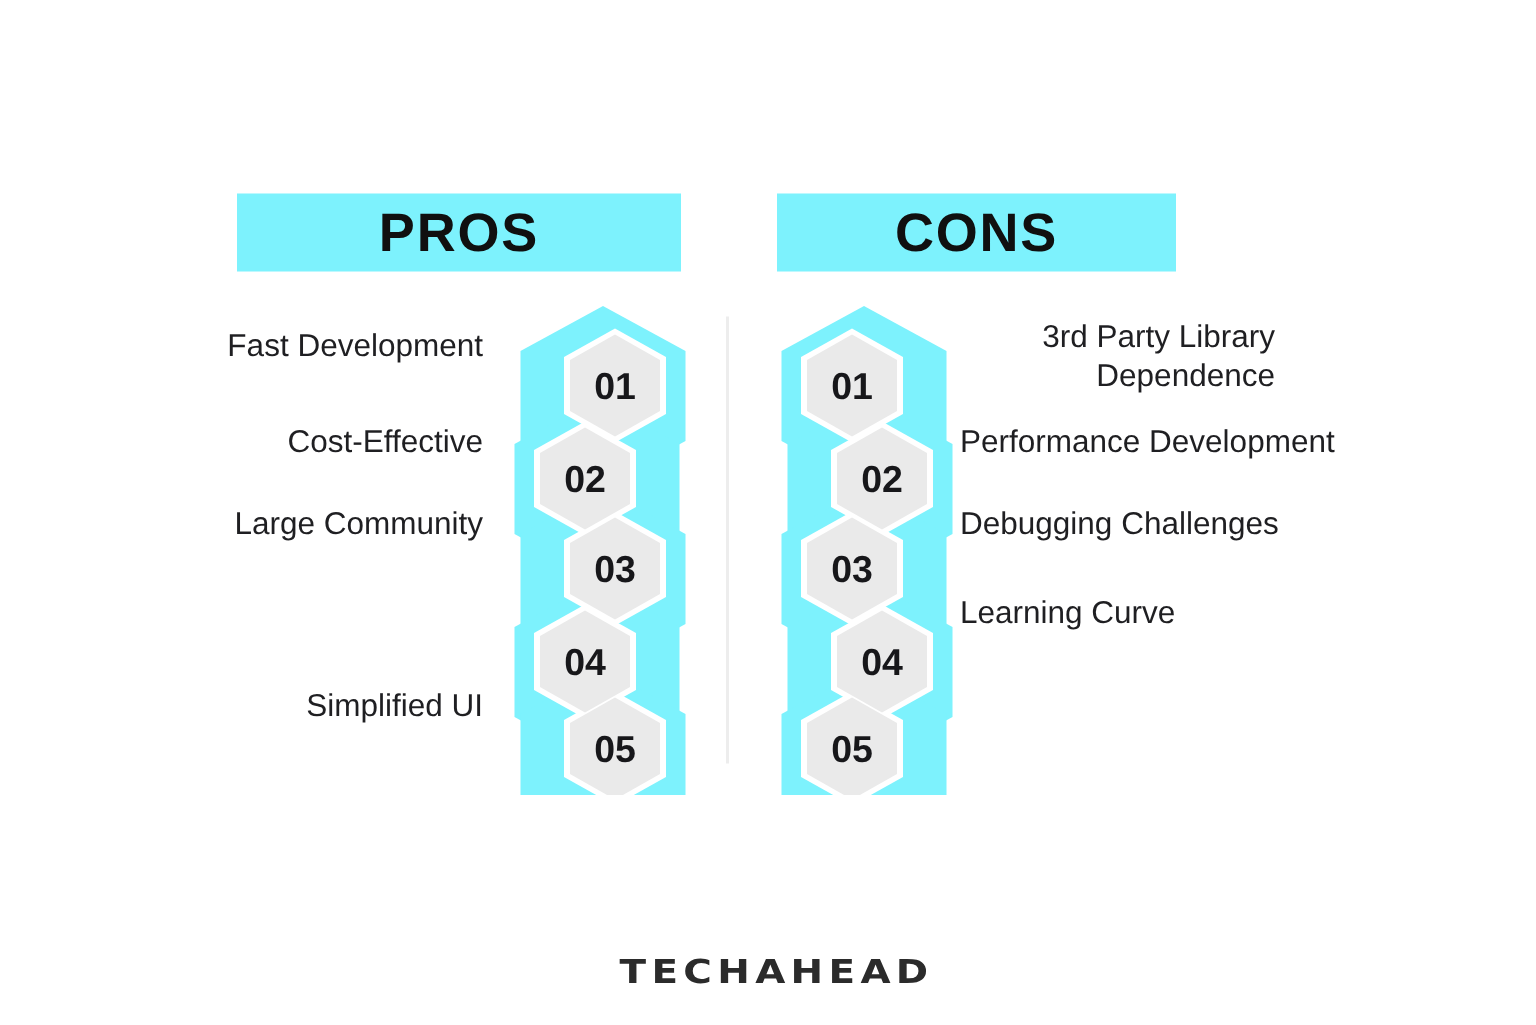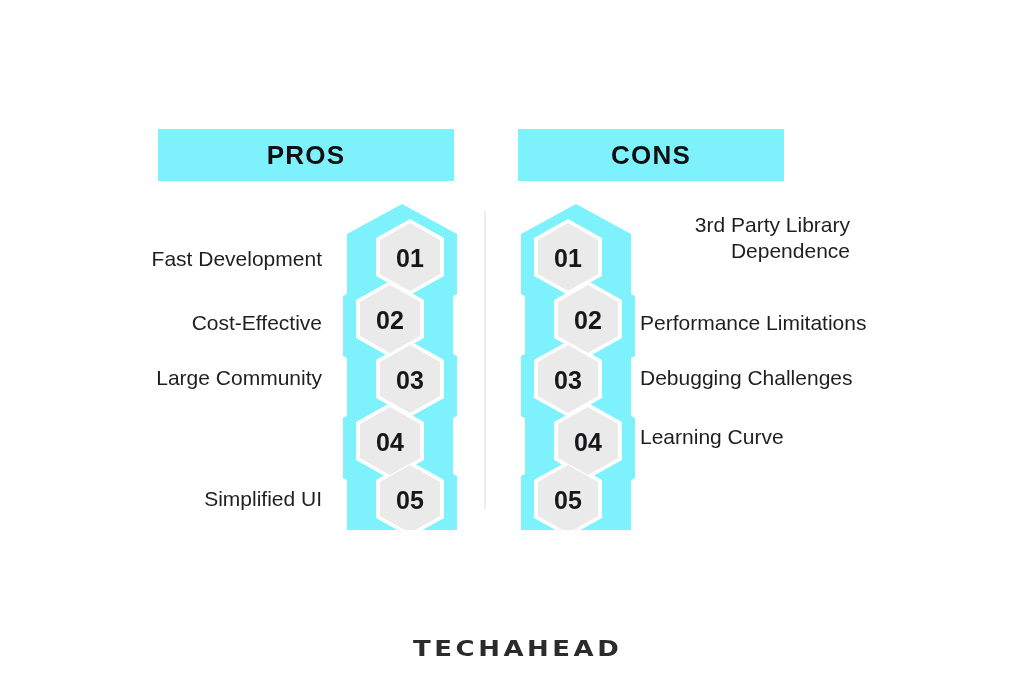--- a/index.html
+++ b/index.html
@@ -23,21 +23,21 @@
   
   .header-bar {
     position: absolute;
     height: 52px;
     background: #7df2fd;
     display: flex;
     align-items: center;
     justify-content: center;
   }
   .header-bar .header-label {
-    font-size: 26px;
+    font-size: 36px;
     font-weight: bold;
     color: #101010;
     letter-spacing: 1.2px;
   }
   #pros-header { left: 158px; top: 129px; width: 296px; }
   #cons-header { left: 518px; top: 129px; width: 266px; }
 
   
   #center-divider {
     position: absolute;
@@ -83,21 +83,21 @@
     position: absolute;
     top: 0;
     height: 330px;
   }
   #pros-column .items { left: 0;   right: 148px; }
   #cons-column .items { left: 132px; right: 0; }
 
   .item-row {
     position: absolute;
     display: flex;
-    align-items: flex-end;
+    align-items: flex-start;
     height: 54px;
     font-size: 21px;
     color: #1f1f22;
     line-height: 1.22;
   }
   #pros-column .item-row { right: 0; justify-content: flex-end; text-align: right; }
   #cons-column .item-row { left: 0;  justify-content: flex-start; text-align: left; }
 
   .item-row.r0 { top: 18px;  }
   .item-row.r1 { top: 82px;  }
@@ -228,21 +228,21 @@
         <text class="hex-num" x="80" y="242">04</text>
         <text class="hex-num" x="60" y="300">05</text>
       </svg>
     </div>
 
     <div class="items">
       <div class="item-row r0">
         <span class="item-label">3rd Party Library Dependence</span>
       </div>
       <div class="item-row r1">
-        <span class="item-label">Performance Limitations</span>
+        <span class="item-label">Performance Development</span>
       </div>
       <div class="item-row r2">
         <span class="item-label">Debugging Challenges</span>
       </div>
       <div class="item-row r3">
         <span class="item-label">Learning Curve</span>
       </div>
     </div>
   </div>
 

